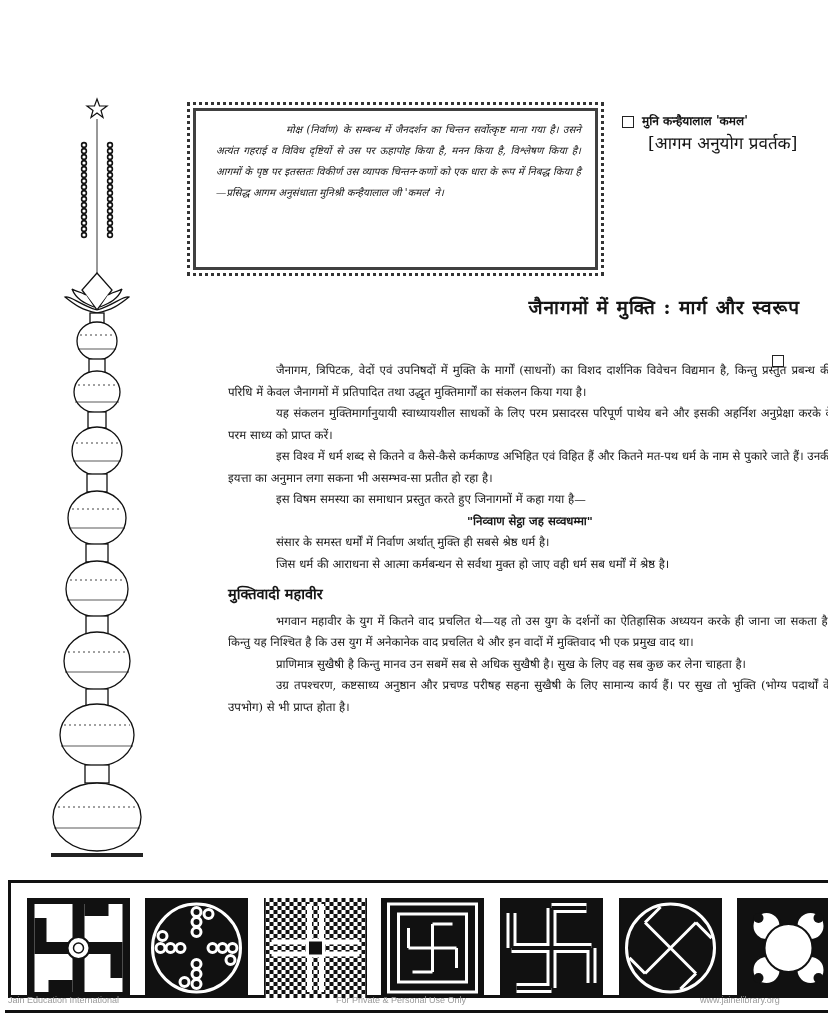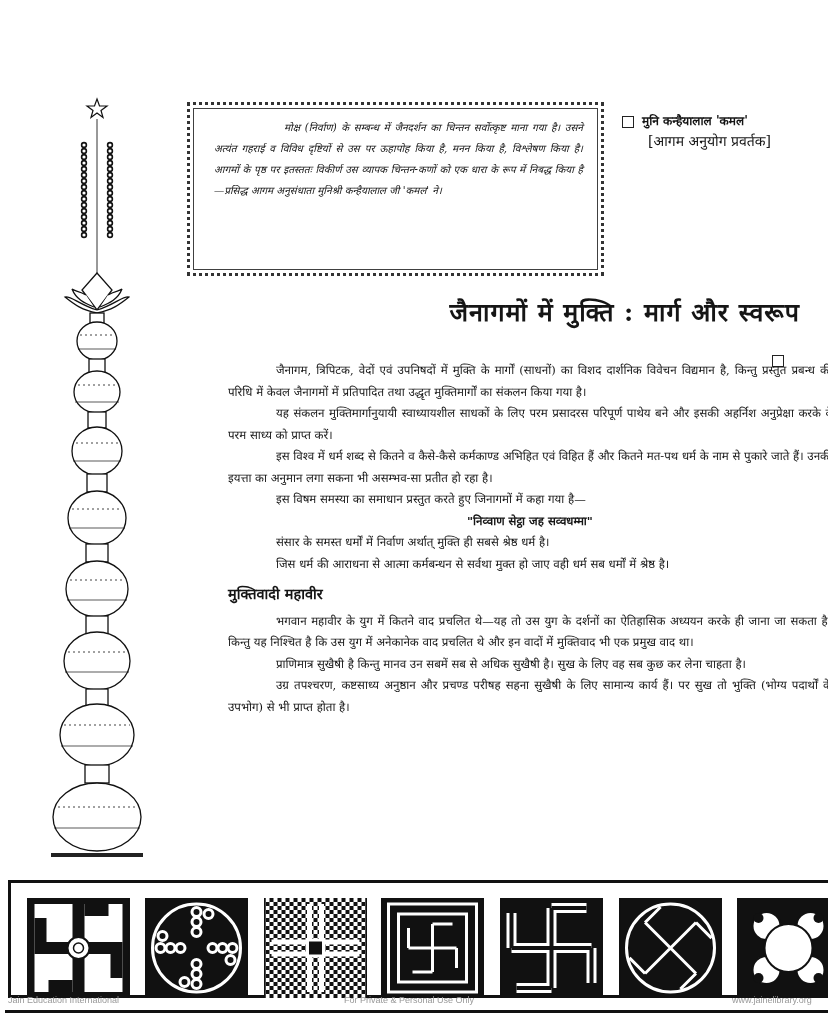--- a/index.html
+++ b/index.html
@@ -3,28 +3,28 @@
 <meta charset="utf-8">
 <style>
   html,body{margin:0;padding:0;background:#fff;}
   body{width:828px;height:1022px;position:relative;overflow:hidden;color:#151515;
        font-family:"DejaVu Serif","Liberation Serif",serif;}
   .abs{position:absolute;}
   
   #pillar{left:20px;top:95px;width:140px;height:770px;}
   
   #intro{left:193px;top:108px;width:405px;height:162px;
-         border:1px solid #404040;outline:3px dotted #333;outline-offset:3px;
+         border:3px solid #404040;outline:3px dotted #333;outline-offset:3px;
          font-size:10.2px;line-height:21px;font-style:italic;padding:8px 14px 0 20px;box-sizing:border-box;}
   #intro p{margin:0;text-indent:70px;text-align:justify;}
   #author{left:622px;top:112px;width:200px;font-size:12px;}
   #author .name{font-weight:bold;}
-  #author .role{margin-left:26px;font-size:14px;margin-top:2px;}
+  #author .role{margin-left:26px;font-size:17px;margin-top:2px;}
   .box{display:inline-block;width:10px;height:10px;border:1px solid #222;vertical-align:middle;margin-right:8px;}
-  #title{left:380px;top:294px;width:420px;text-align:right;font-size:25px;font-weight:bold;letter-spacing:1px;}
+  #title{left:380px;top:294px;width:420px;text-align:right;font-size:19px;font-weight:bold;letter-spacing:1px;}
   #title-box{left:772px;top:350px;}
   #body{left:184px;top:360px;width:604px;font-size:11.6px;line-height:21.5px;margin-left:44px;}
   #body p{margin:0;text-align:justify;}
   #body p.ind{text-indent:48px;}
   #body p.ind2{padding-left:48px;}
   #body h3{margin:8px 0 6px 0;font-size:14.5px;font-weight:bold;}
   #body p.quote{text-align:center;font-weight:bold;}
   
   #band{left:8px;top:880px;width:826px;height:118px;border:3px solid #111;border-right:none;box-sizing:border-box;}
   .tile{position:absolute;top:15px;width:103px;height:100px;background:#111;}
@@ -221,16 +221,16 @@
         <circle cx="20" cy="20" r="5"></circle>
         <circle cx="80" cy="20" r="5"></circle>
         <circle cx="20" cy="80" r="5"></circle>
         <circle cx="80" cy="80" r="5"></circle>
       </g>
   </svg>
 </div>
 
 <div id="footer" class="abs">
   <span style="left:8px">Jain Education International</span>
-  <span style="left:344px">For Private &amp; Personal Use Only</span>
-  <span style="left:732px">www.jainelibrary.org</span>
+  <span style="left:336px">For Private &amp; Personal Use Only</span>
+  <span style="left:700px">www.jainelibrary.org</span>
 </div>
 <div id="footline" class="abs"></div>
 
 </body></html>

